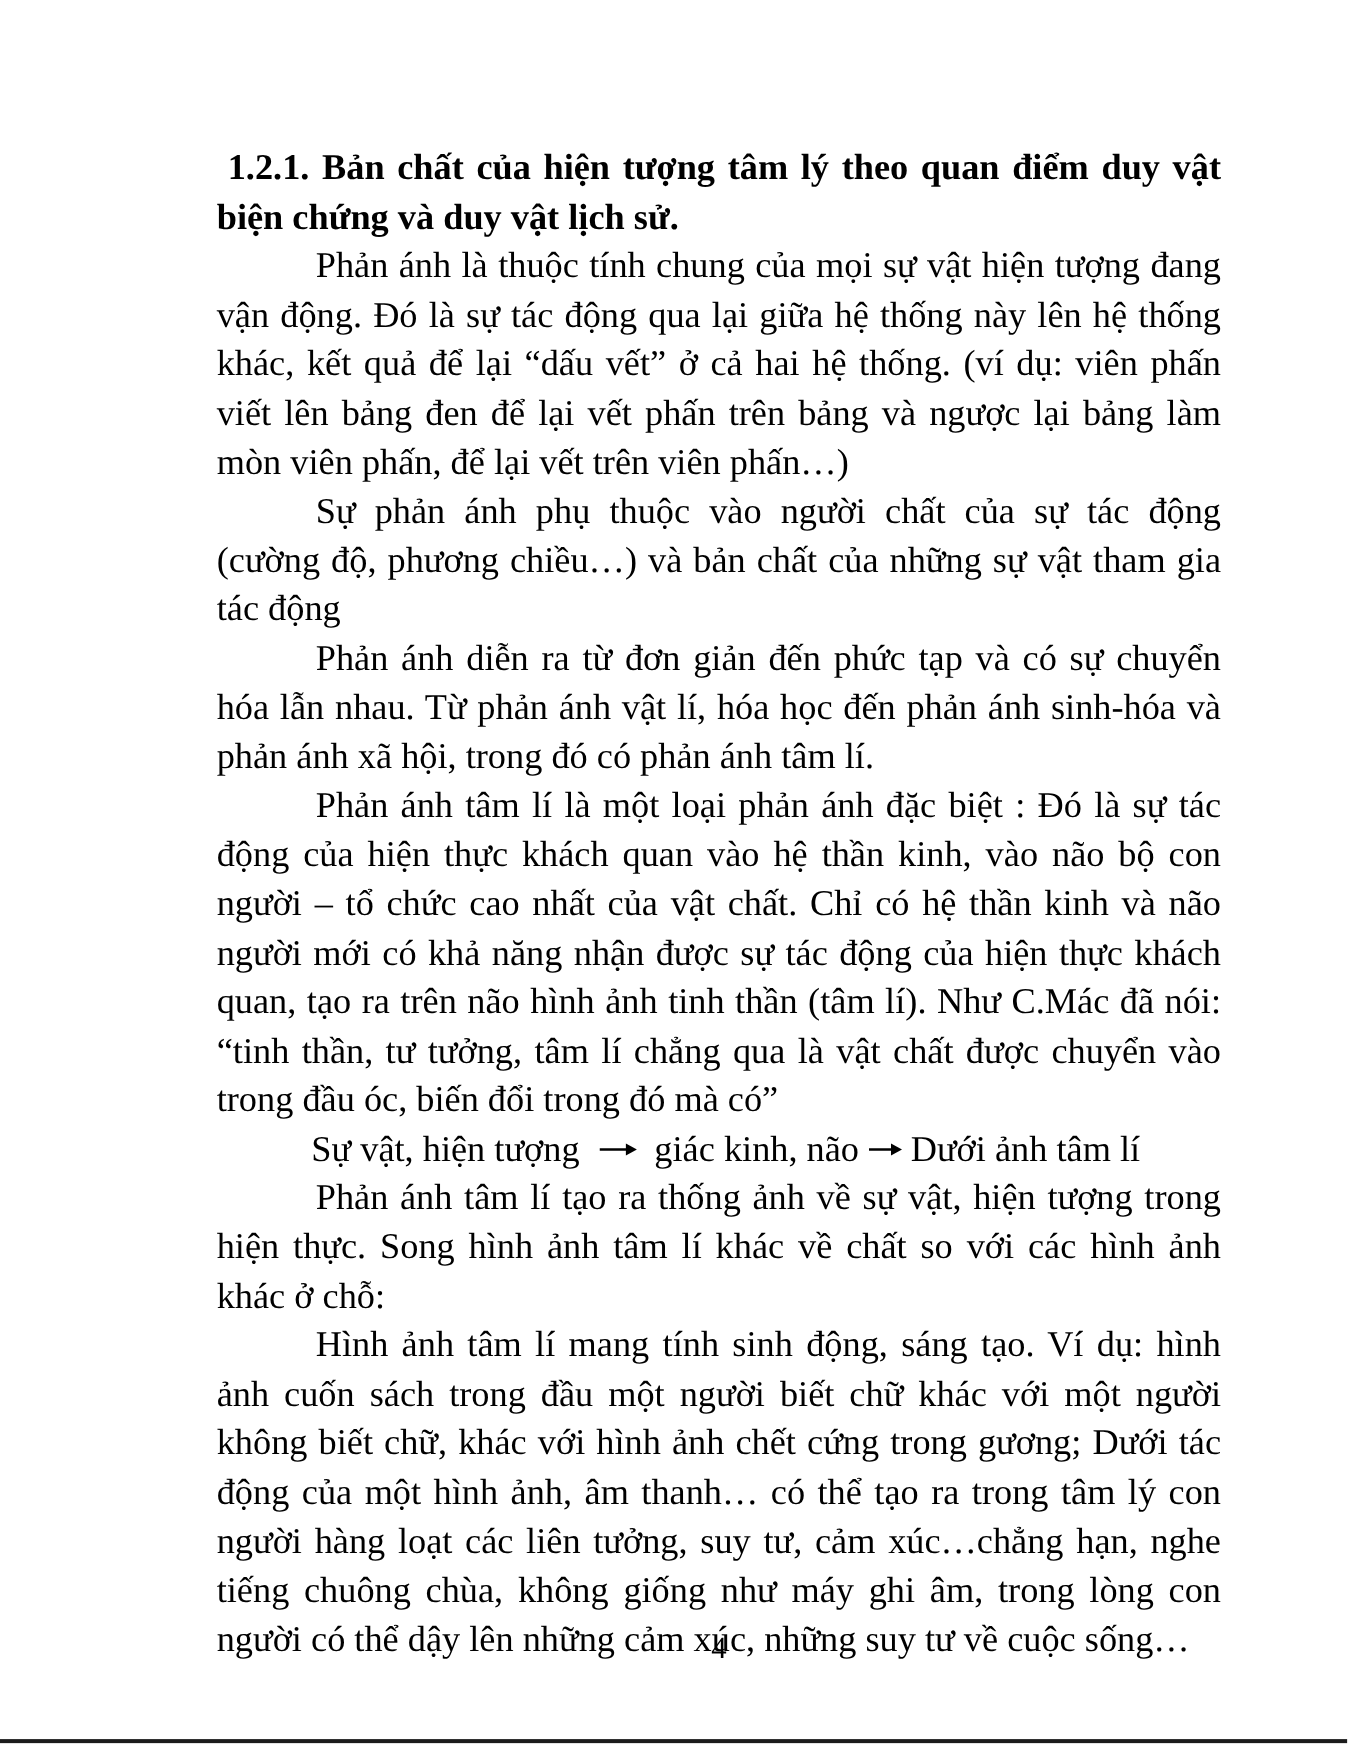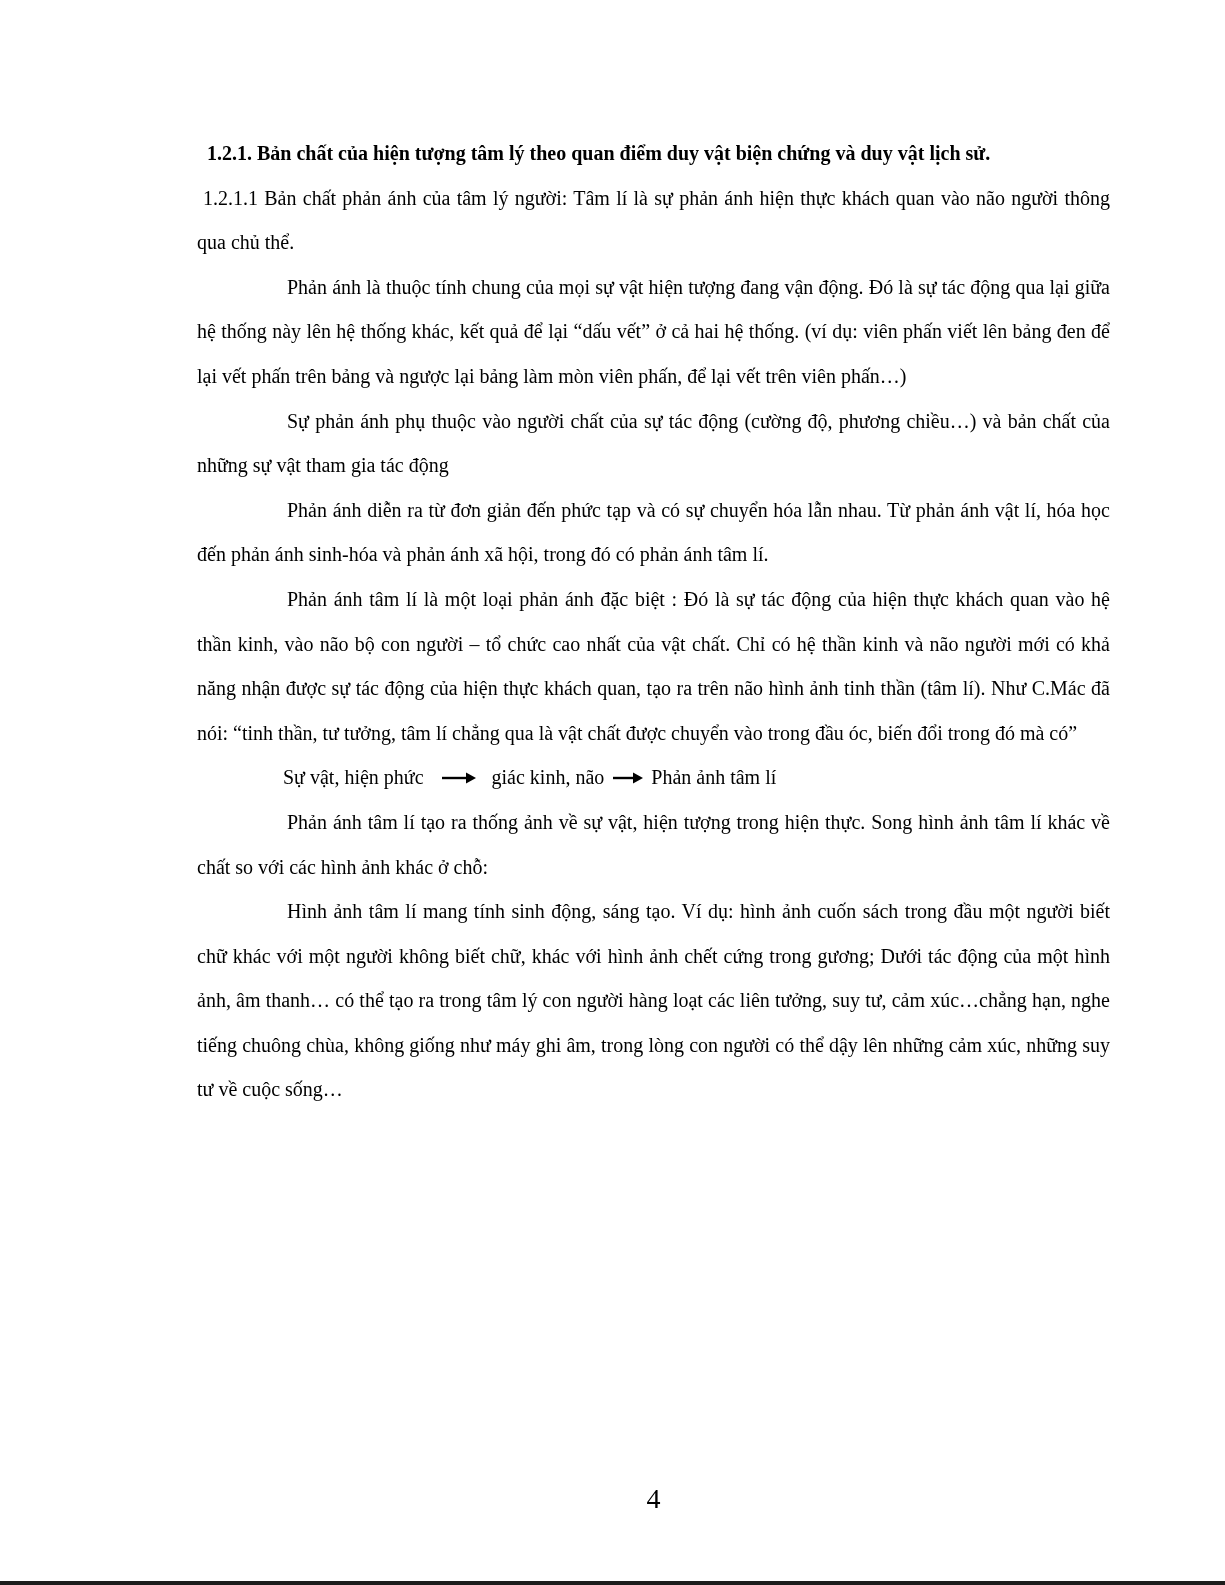--- a/index.html
+++ b/index.html
@@ -11,21 +11,21 @@
     background: #ffffff;
     overflow: hidden;
     font-family: "Liberation Serif", "DejaVu Serif", serif;
     color: #000000;
   }
   .textblock {
     position: absolute;
     left: 197px;
     top: 131px;
     width: 913px;
-    font-size: 20px;
+    font-size: 33px;
     line-height: 44.6px;
     text-align: justify;
     color: #000000;
   }
   .textblock p { margin: 0; }
   p.heading {
     font-weight: bold;
     text-indent: 10px;
   }
   p.p-first { text-indent: 6px; }
@@ -63,42 +63,41 @@
 </style>
 </head>
 <body>
 
 <div class="page">
 
   <div class="textblock">
 
     <p class="heading">1.2.1. Bản chất của hiện tượng tâm lý theo quan điểm duy vật biện chứng và duy vật lịch sử.</p>
 
-    <p class="p-first">1.2.1.1 Bản chất phản ánh của tâm lý người: Tâm lí là sự phản ánh hiện thực khách quan vào não người thông qua chủ thể.</p>
 
     <p class="ind">Phản ánh là thuộc tính chung của mọi sự vật hiện tượng đang vận động. Đó là sự tác động qua lại giữa hệ thống này lên hệ thống khác, kết quả để lại “dấu vết”  ở cả hai hệ thống. (ví dụ: viên phấn viết lên bảng đen để lại vết phấn trên bảng và ngược lại bảng làm mòn viên phấn, để lại vết trên viên phấn…)</p>
 
     <p class="ind">Sự phản ánh phụ thuộc vào người chất của sự tác động (cường độ, phương chiều…) và bản chất của những sự vật tham gia tác động</p>
 
     <p class="ind">Phản ánh diễn ra từ đơn giản đến phức tạp và có sự chuyển hóa lẫn nhau. Từ phản ánh vật lí, hóa học đến phản ánh sinh-hóa và phản ánh xã hội,  trong đó có phản ánh tâm lí.</p>
 
     <p class="ind">Phản ánh tâm lí là một loại phản ánh đặc biệt :  Đó là sự tác động của hiện thực khách quan vào hệ thần kinh, vào não bộ con người – tổ chức cao nhất của vật chất. Chỉ có hệ thần kinh và não người mới có khả năng nhận được sự tác động của hiện thực khách quan, tạo ra trên não hình ảnh tinh thần (tâm lí). Như C.Mác đã nói: “tinh thần, tư tưởng, tâm lí chẳng qua là vật chất được chuyển vào trong đầu óc, biến đổi trong đó mà có”</p>
 
     <div class="diagram">
-      <span>Sự vật, hiện phức</span>
+      <span>Sự vật, hiện tượng</span>
       <svg class="arrow-svg arrow-gap-wide-l arrow-gap-wide-r" width="34" height="16" viewBox="0 0 34 16" aria-hidden="true">
         <line x1="0" y1="8" x2="25" y2="8" stroke="#000000" stroke-width="2.4"></line>
         <polygon points="24,2.5 34,8 24,13.5" fill="#000000"></polygon>
       </svg>
       <span>giác kinh, não</span>
       <svg class="arrow-svg arrow-gap-narrow-l arrow-gap-narrow-r" width="30" height="16" viewBox="0 0 30 16" aria-hidden="true">
         <line x1="0" y1="8" x2="21" y2="8" stroke="#000000" stroke-width="2.4"></line>
         <polygon points="20,2.5 30,8 20,13.5" fill="#000000"></polygon>
       </svg>
-      <span>Phản ảnh tâm lí</span>
+      <span>Dưới ảnh tâm lí</span>
     </div>
 
     <p class="ind">Phản ánh tâm lí tạo ra thống ảnh về sự vật, hiện tượng trong hiện thực. Song hình ảnh tâm lí khác về chất so với các hình ảnh khác ở chỗ:</p>
 
     <p class="ind">Hình ảnh tâm lí mang tính sinh động, sáng tạo. Ví dụ: hình ảnh cuốn sách trong đầu một người biết chữ khác với một người không biết chữ, khác với hình ảnh chết cứng trong gương;  Dưới tác động của một hình ảnh, âm thanh… có thể tạo ra trong tâm lý con người hàng loạt các liên tưởng, suy tư, cảm xúc…chẳng hạn, nghe tiếng chuông chùa, không giống như máy ghi âm, trong lòng con người có thể dậy lên những cảm xúc, những suy tư về cuộc sống…</p>
 
   </div>
 
   <div class="page-number">4</div>
 

